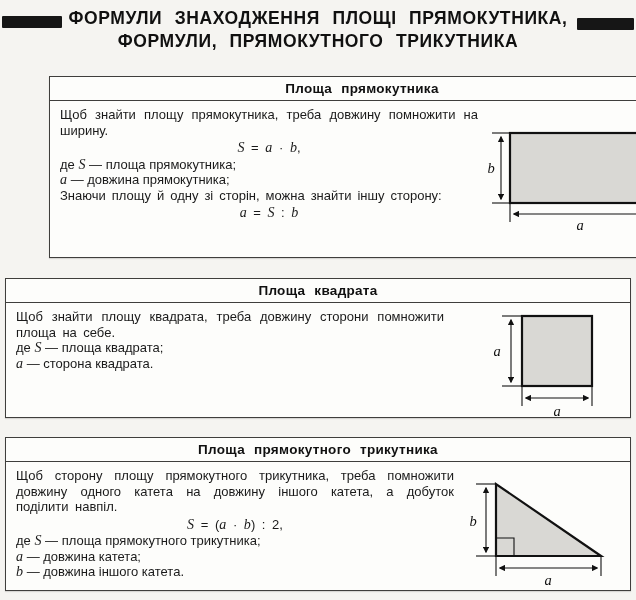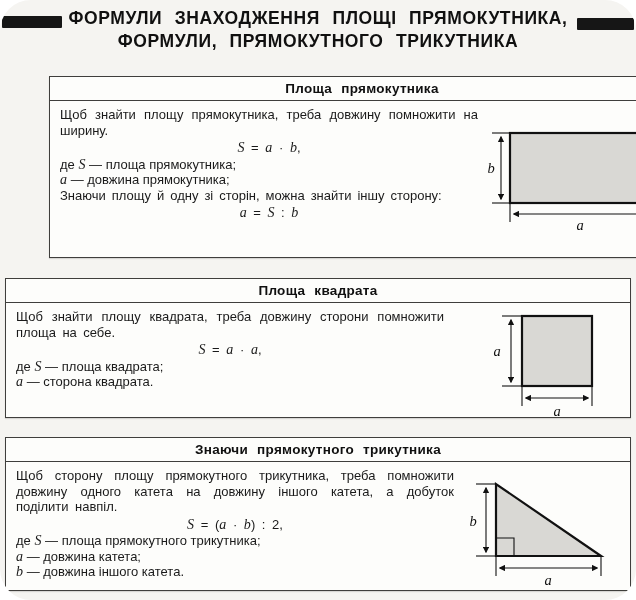--- a/index.html
+++ b/index.html
@@ -3,21 +3,20 @@
 <meta charset="utf-8">
 <style>
   html,body { margin:0; padding:0; }
   .page {
     position: relative;
     width: 636px; height: 600px;
     background: #f5f4f1;
     font-family: "Liberation Sans", sans-serif;
     color: #1a1a1a;
     overflow: hidden;
-    border-radius: 31px;
   }
   
   .title-wrap {
     position: absolute; top: 7px; left: 0; width: 636px;
     text-align: center;
   }
   .title-line {
     font-size: 17.5px; font-weight: bold; line-height: 23px;
     letter-spacing: 0.6px; word-spacing: 7px; color: #101010;
   }
@@ -119,21 +118,20 @@
         </svg>
       </div>
     </div>
   </section>
 
   <section class="box box2">
     <div class="box-header">Площа  квадрата</div>
     <div class="box-body">
       <div class="text-col">
         <p class="intro">Щоб знайти площу квадрата, треба довжину сторони помножити площа на себе.</p>
-        <div class="formula"><i>S</i> = <i>a</i> · <i>a</i>,</div>
         <div class="defs">
           <div>де <i>S</i> — площа квадрата;</div>
           <div><i>a</i> — сторона квадрата.</div>
         </div>
       </div>
       <div class="diagram-col">
         <svg class="svg2" width="175" height="114" viewBox="0 0 175 114">
           <defs>
             <marker id="s-ah" viewBox="0 0 10 10" refX="8" refY="5" markerWidth="6" markerHeight="6" orient="auto-start-reverse">
               <path d="M0,0 L10,5 L0,10 z" fill="#111"></path>
@@ -147,21 +145,21 @@
           <line class="tick" x1="72" y1="80" x2="72" y2="100"></line>
           <line class="tick" x1="142" y1="80" x2="142" y2="100"></line>
           <line class="dim" x1="76" y1="92" x2="138" y2="92" marker-start="url(#s-ah)" marker-end="url(#s-ah)"></line>
           <text class="dim-label" x="107" y="110" text-anchor="middle">a</text>
         </svg>
       </div>
     </div>
   </section>
 
   <section class="box box3">
-    <div class="box-header">Знаючи  прямокутного  трикутника</div>
+    <div class="box-header">Площа  прямокутного  трикутника</div>
     <div class="box-body">
       <div class="text-col">
         <p class="intro">Щоб сторону площу прямокутного трикутника, треба помножити довжину одного катета на довжину іншого катета, а добуток поділити навпіл.</p>
         <div class="formula"><i>S</i> = (<i>a</i> · <i>b</i>) : 2,</div>
         <div class="defs">
           <div>де <i>S</i> — площа прямокутного трикутника;</div>
           <div><i>a</i> — довжина катета;</div>
           <div><i>b</i> — довжина іншого катета.</div>
         </div>
       </div>

